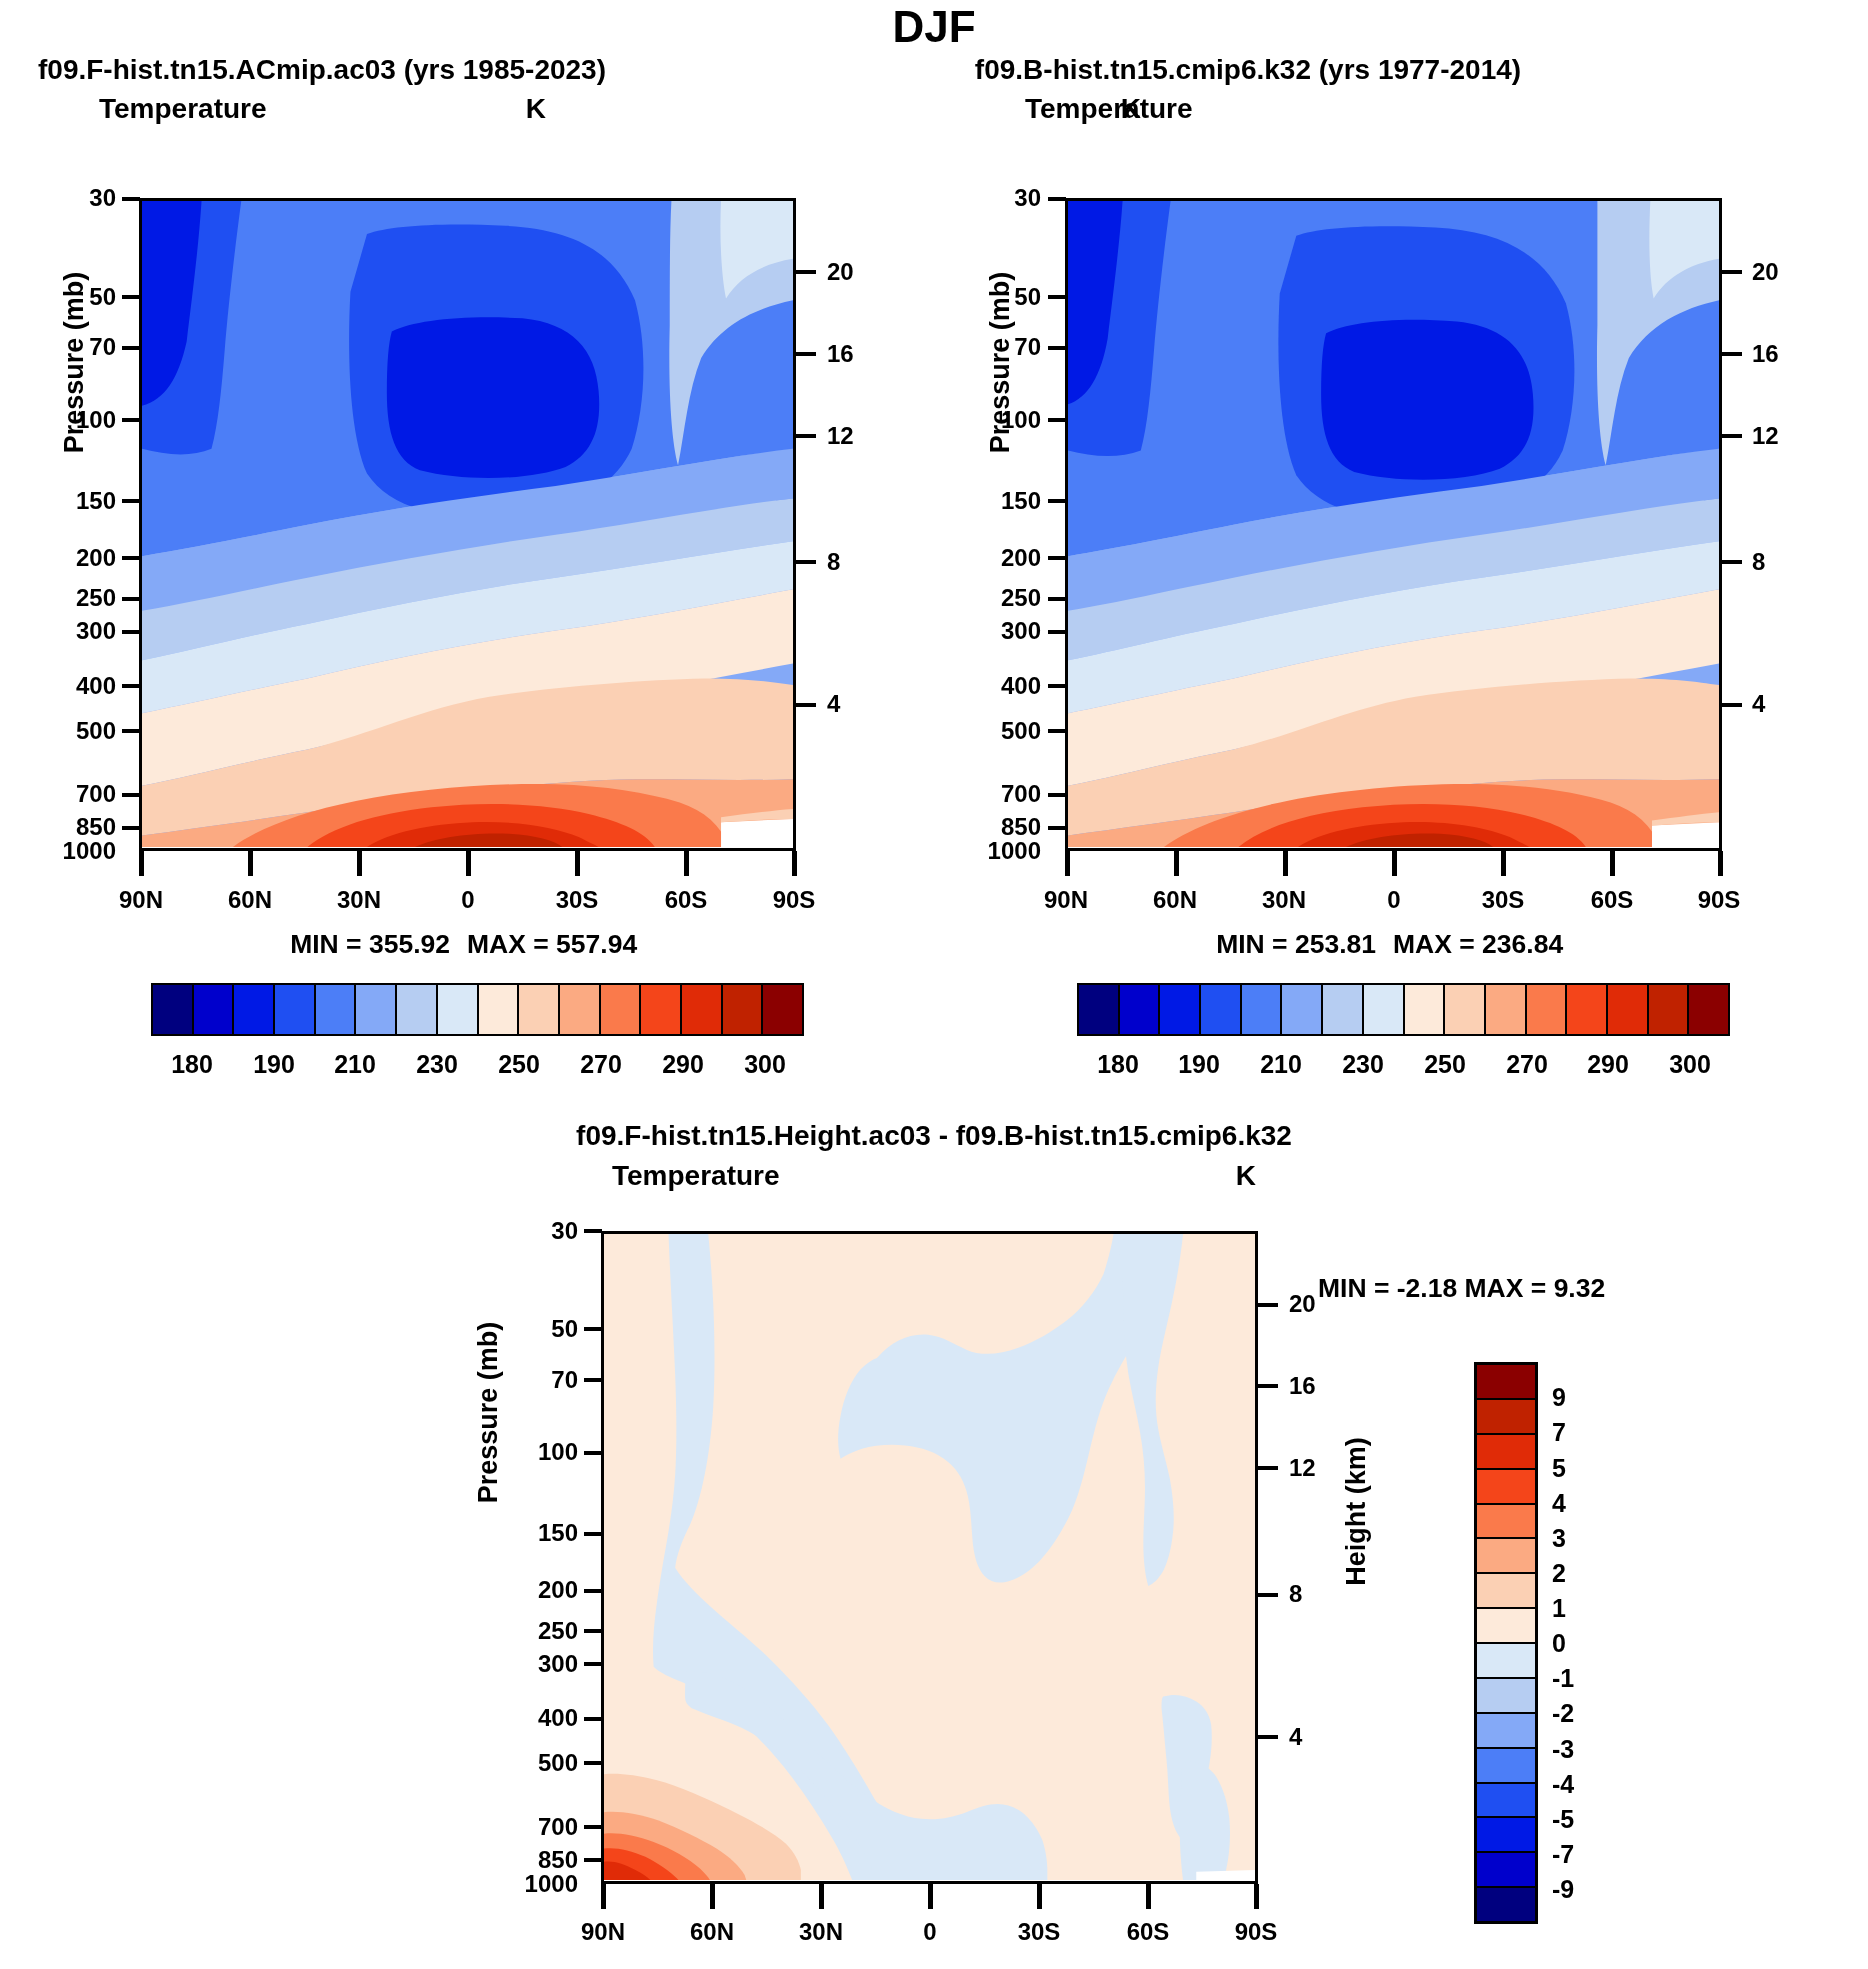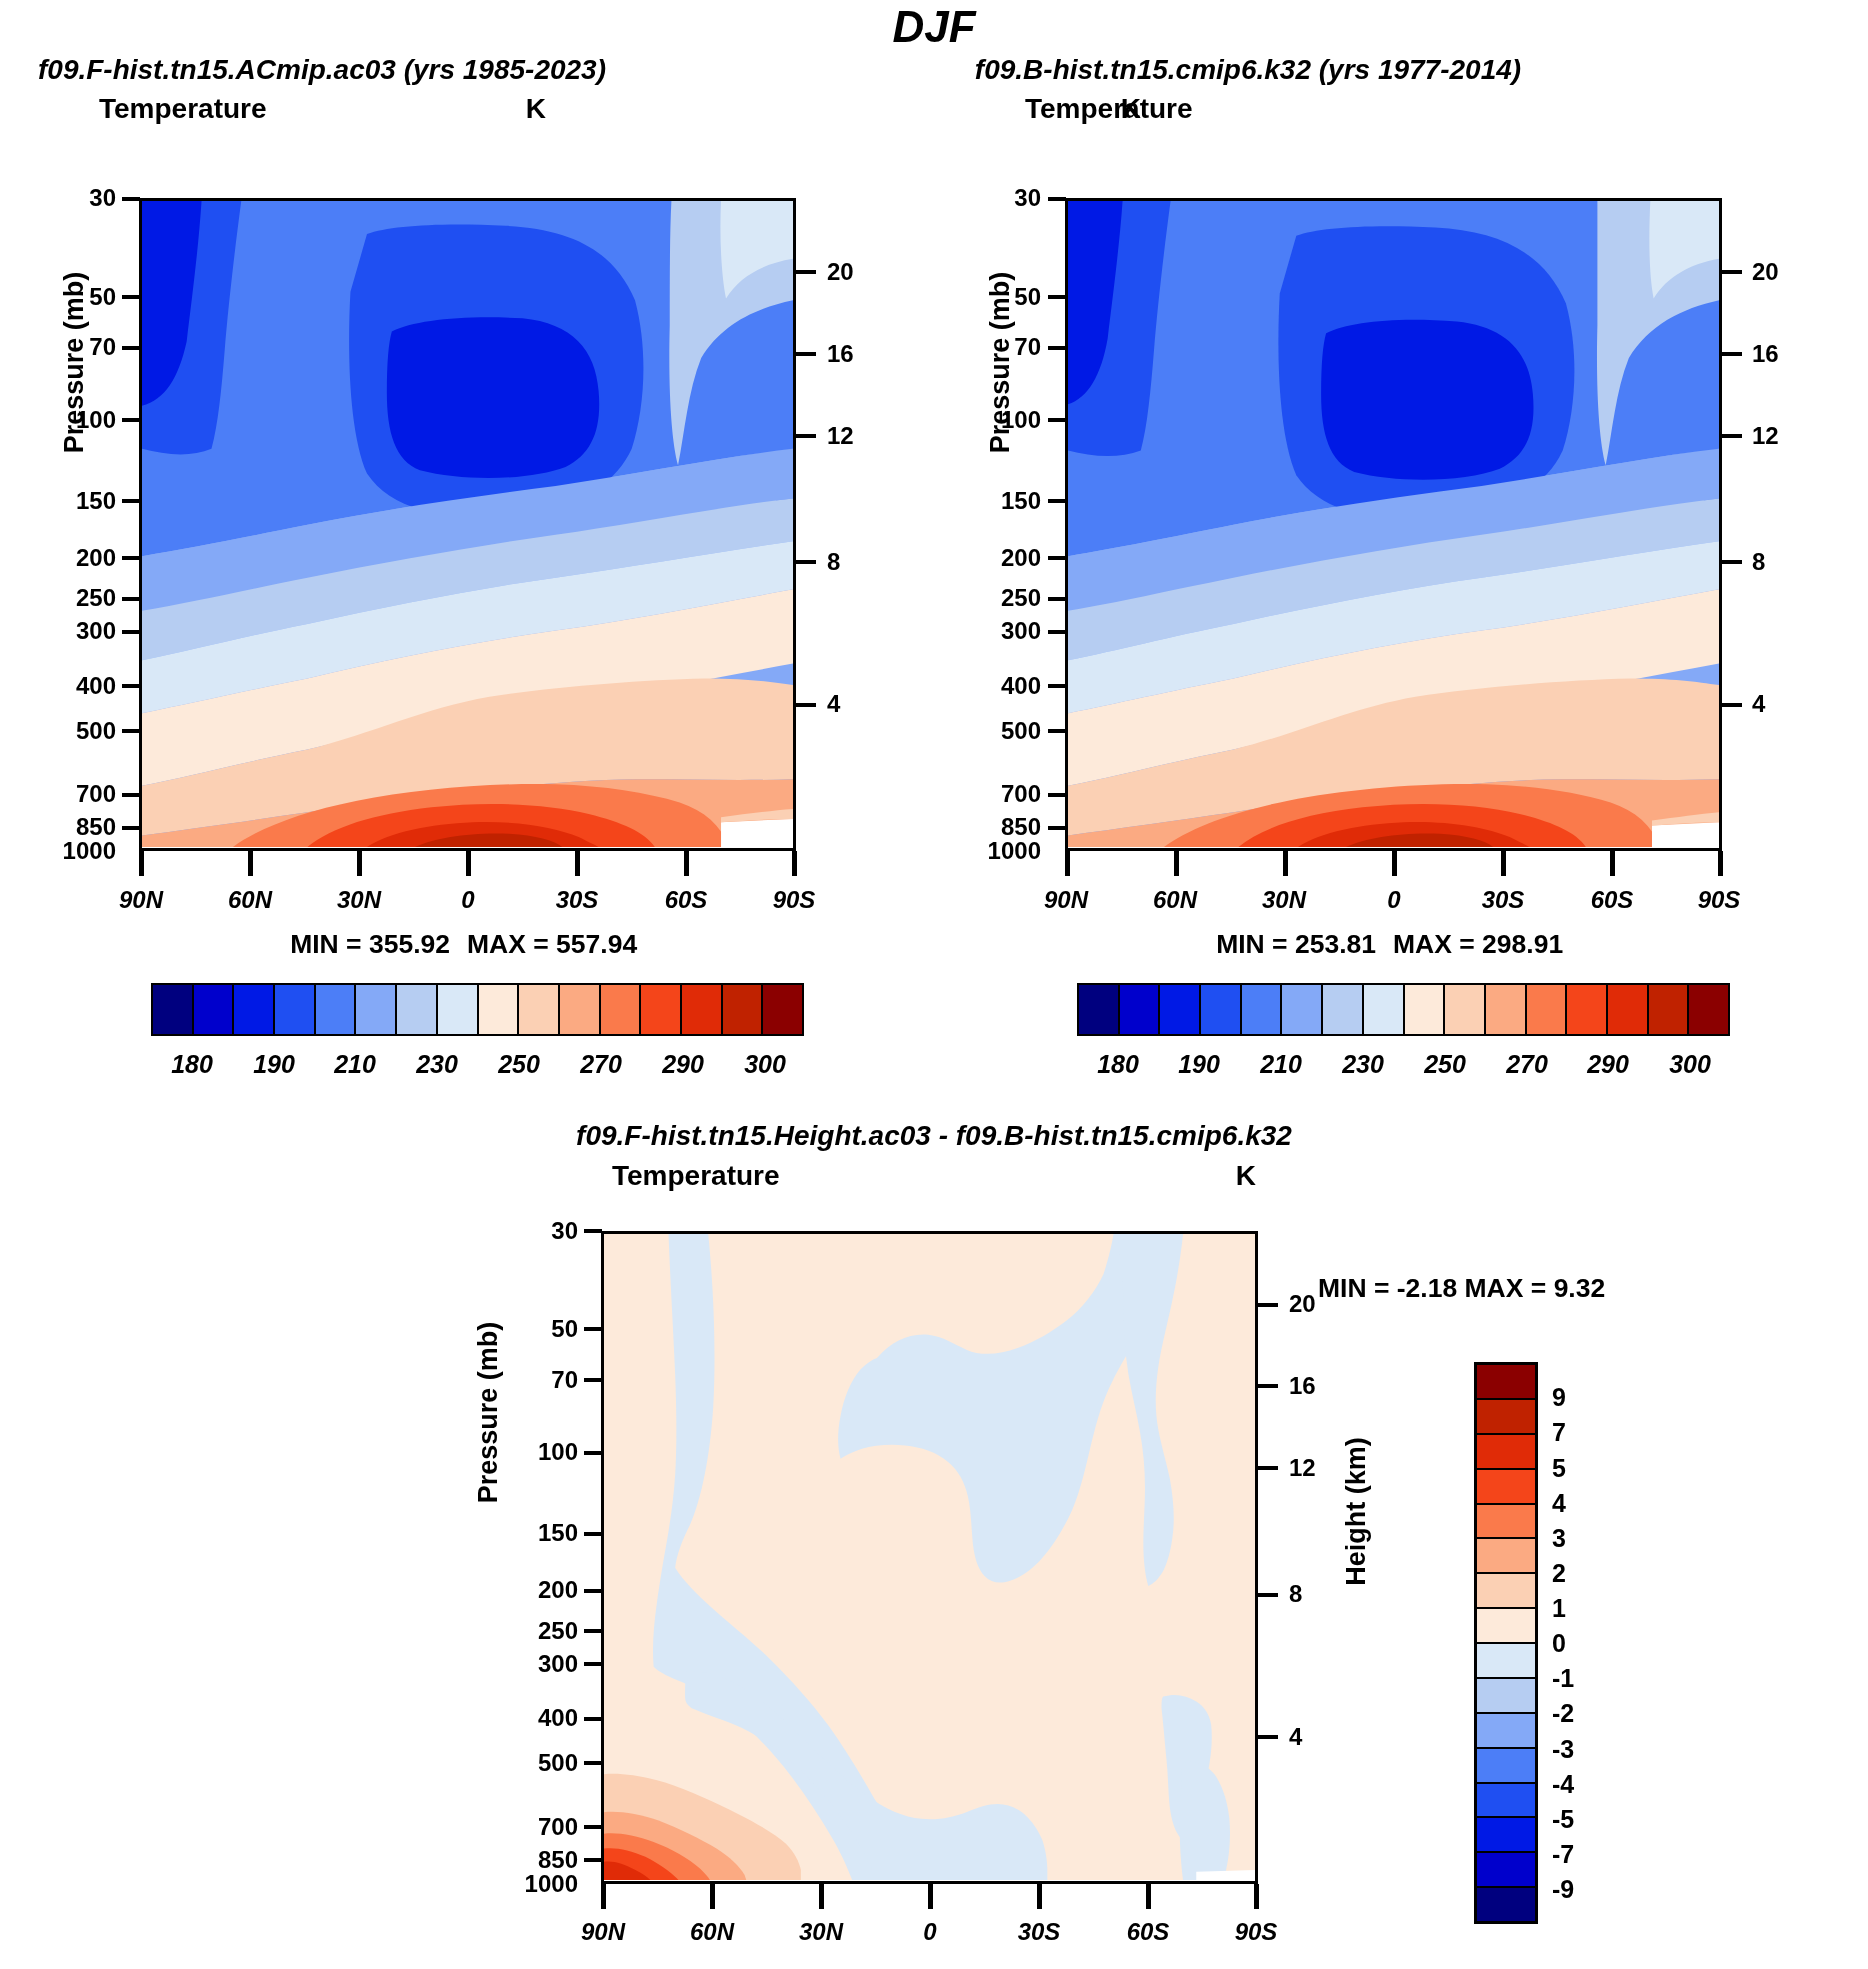--- a/index.html
+++ b/index.html
@@ -1,19 +1,19 @@
 <!DOCTYPE html>
 <html style="font-size:13.2px"><head>
 <meta charset="utf-8">
 <style>
   html,body{margin:0;padding:0;background:#ffffff;}
   body{width:1868px;height:1970px;position:relative;
        font-family:"Liberation Sans",sans-serif;color:#000;}
   .lbl{position:absolute;white-space:nowrap;font-weight:bold;}
-  .ctr{transform:translateX(-50%);font-style:italic;}
+  .ctr{transform:translateX(-50%);}
   .rgt{transform:translateX(-100%);}
   .vmid{transform:translateY(-50%);}
   .rv{transform:translate(-100%,-50%);}
   .rot{transform-origin:center center;}
   #suptitle{font-size:44px;left:934px;top:1.7px;}
   .paneltitle{font-size:28px;font-weight:bold;}
   .plotbox{position:absolute;border:3.3px solid #000;box-sizing:border-box;overflow:hidden;background:#fff;}
   .tick{position:absolute;background:#000;}
   .axname{font-size:27px;}
   .ticklab{font-size:24px;}
@@ -251,21 +251,21 @@
   <div class="lbl ctr ticklab" style="left:1394px;top:886px;">0</div>
   <div class="tick" style="left:1501px;top:851px;width:5px;height:25px;"></div>
   <div class="lbl ctr ticklab" style="left:1503px;top:886px;">30S</div>
   <div class="tick" style="left:1610px;top:851px;width:5px;height:25px;"></div>
   <div class="lbl ctr ticklab" style="left:1612px;top:886px;">60S</div>
   <div class="tick" style="left:1718px;top:851px;width:5px;height:25px;"></div>
   <div class="lbl ctr ticklab" style="left:1719px;top:886px;">90S</div>
 </div>
 
 <div class="lbl rgt minmax" style="left:1376px;top:929px;">MIN = 253.81</div>
-<div class="lbl minmax" style="left:1393px;top:929px;">MAX = 298.91</div>
+<div class="lbl minmax" style="left:1393px;top:929px;">MAX = 236.84</div>
 
 <div class="cbar" id="cbar-right" style="left:1077px;top:983px;width:653px;height:53px;">
     <div class="seg" style="background: rgb(0, 0, 127);"></div>
     <div class="seg" style="background: rgb(0, 0, 204);"></div>
     <div class="seg" style="background: rgb(0, 25, 229);"></div>
     <div class="seg" style="background: rgb(31, 79, 242);"></div>
     <div class="seg" style="background: rgb(76, 126, 247);"></div>
     <div class="seg" style="background: rgb(132, 169, 247);"></div>
     <div class="seg" style="background: rgb(182, 205, 242);"></div>
     <div class="seg" style="background: rgb(217, 232, 247);"></div>

